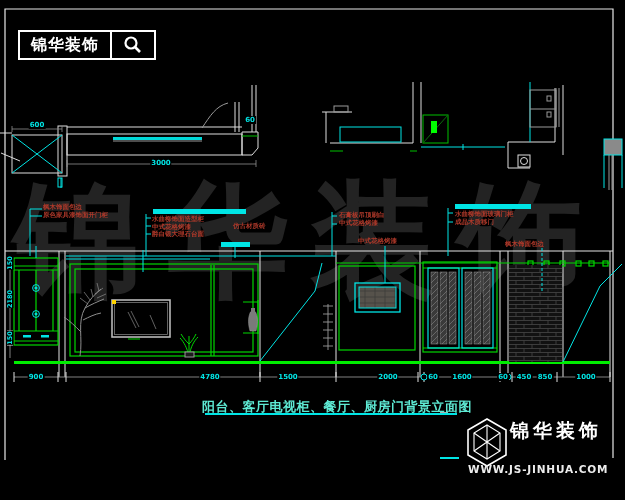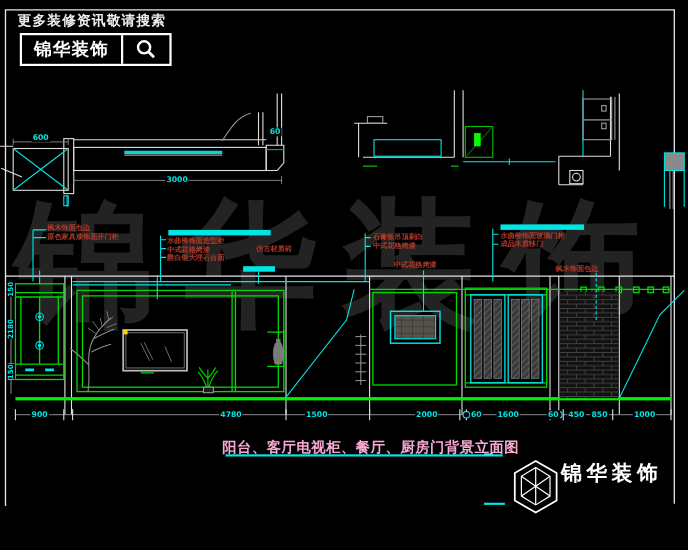--- a/index.html
+++ b/index.html
@@ -13,21 +13,21 @@
   .search-box{display:flex;align-items:stretch;border:2px solid #fff;width:134px;height:26px;z-index:5;background:#000;}
   .search-brand{flex:1;color:#fff;font-size:16px;font-weight:bold;display:flex;align-items:center;
                 justify-content:center;letter-spacing:1px;}
   .search-icon-cell{width:42px;border-left:2px solid #fff;display:flex;align-items:center;justify-content:center;}
   .ann{color:#b0392a;font-size:6.5px;line-height:7.5px;white-space:nowrap;font-weight:bold;z-index:4;}
   .ann div{white-space:nowrap;}
   .dim{color:#00e5e5;font-size:7px;line-height:8px;font-weight:bold;background:#000;padding:0 1px;
        transform:translateX(-50%);white-space:nowrap;z-index:4;}
   .dim-v{color:#00e5e5;font-size:6.5px;line-height:7px;font-weight:bold;background:#000;white-space:nowrap;
         transform:translate(-50%,-50%) rotate(-90deg);z-index:4;}
-  .caption{color:#f9a8d4;font-size:13px;font-weight:bold;letter-spacing:.5px;width:262px;text-align:center;
+  .caption{color:#5eead4;font-size:13px;font-weight:bold;letter-spacing:.5px;width:262px;text-align:center;
            white-space:nowrap;z-index:5;}
   .footer-name{color:#fff;font-size:19px;font-weight:bold;letter-spacing:4px;line-height:21px;white-space:nowrap;z-index:5;}
   .footer-web{color:#ededed;font-size:10.5px;font-weight:bold;letter-spacing:.8px;white-space:nowrap;z-index:5;}
 </style>
 </head>
 <body>
 
 <div class="stage">
 
   <div class="abs watermark" style="left:14px;top:158px;">锦华装饰</div>
@@ -205,21 +205,20 @@
                  M424,372 V382 M500,372 V382 M512,372 V382 M557,372 V382 M610,372 V382"></path>
       </g>
       <circle cx="424" cy="377" r="3" stroke="#00e5e5" fill="#000"></circle>
       <circle cx="508" cy="377" r="3" stroke="#00e5e5" fill="#000"></circle>
       <path d="M10,256 V358" stroke="#8f8f8f" stroke-width="0.9"></path>
       <path d="M7,258 H13 M7,267 H13 M7,331 H13 M7,345 H13" stroke="#e0e0e0" stroke-width="1"></path>
       <rect x="205" y="413" width="252" height="2" fill="#00e5e5"></rect>
     </g>
   </svg>
 
-  <div class="abs tagline" style="left:16px;top:11px;">更多装修资讯敬请搜索</div>
   <div class="abs search-box" style="left:18px;top:30px;">
     <div class="search-brand">锦华装饰</div>
     <div class="search-icon-cell">
       <svg width="20" height="20" viewBox="0 0 20 20">
         <circle cx="8" cy="8" r="5.5" stroke="#fff" stroke-width="2.2" fill="none"></circle>
         <path d="M12,12 L17,17" stroke="#fff" stroke-width="2.6"></path>
       </svg>
     </div>
   </div>
 
@@ -268,14 +267,15 @@
   <div class="abs" style="left:466px;top:418px;z-index:5;">
     <svg width="42" height="50" viewBox="0 0 42 50">
       <g stroke="#fff" stroke-width="1.6" fill="none">
         <path d="M21,1 L40,12 L40,37 L21,48 L2,37 L2,12 Z"></path>
         <path d="M21,7 L34,15 L34,33 L21,41 L8,33 L8,15 Z" stroke-width="1.1"></path>
         <path d="M21,7 V24 M21,24 L8,33 M21,24 L34,33 M8,15 L21,24 M34,15 L21,24 M21,41 V24" stroke-width="1.1"></path>
       </g>
     </svg>
   </div>
   <div class="abs footer-name" style="left:510px;top:420px;">锦华装饰</div>
+  <div class="abs footer-web" style="left:468px;top:463px;">WWW.JS-JINHUA.COM</div>
 
 </div>
 
 </body></html>

